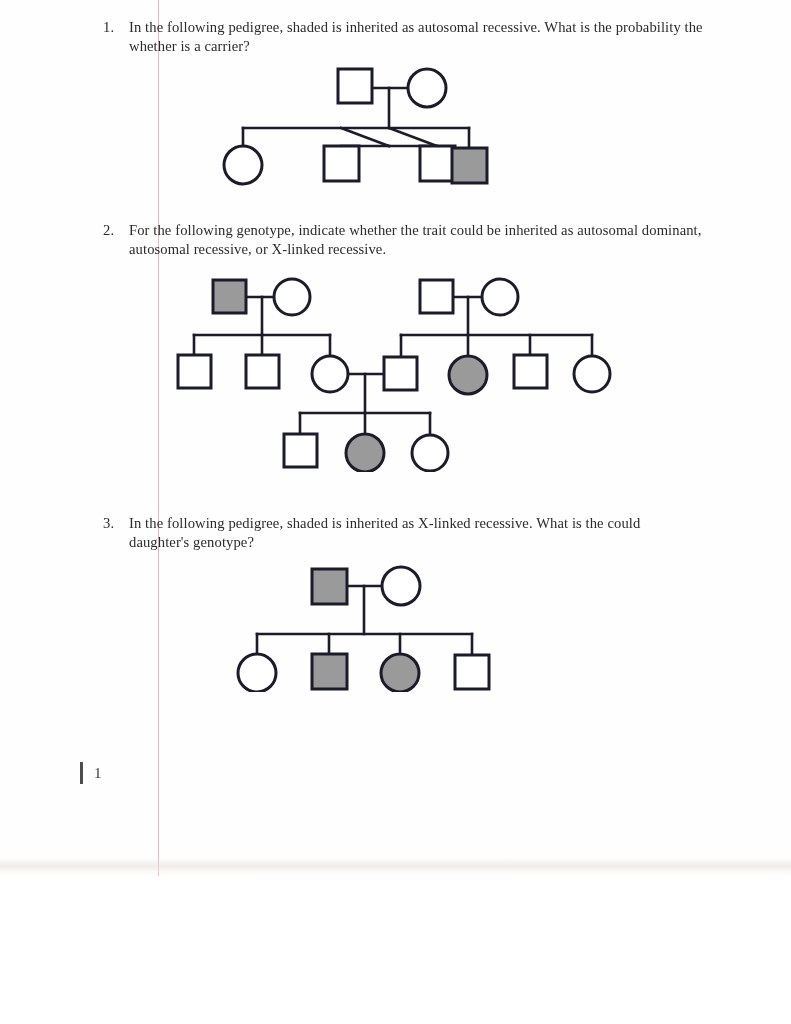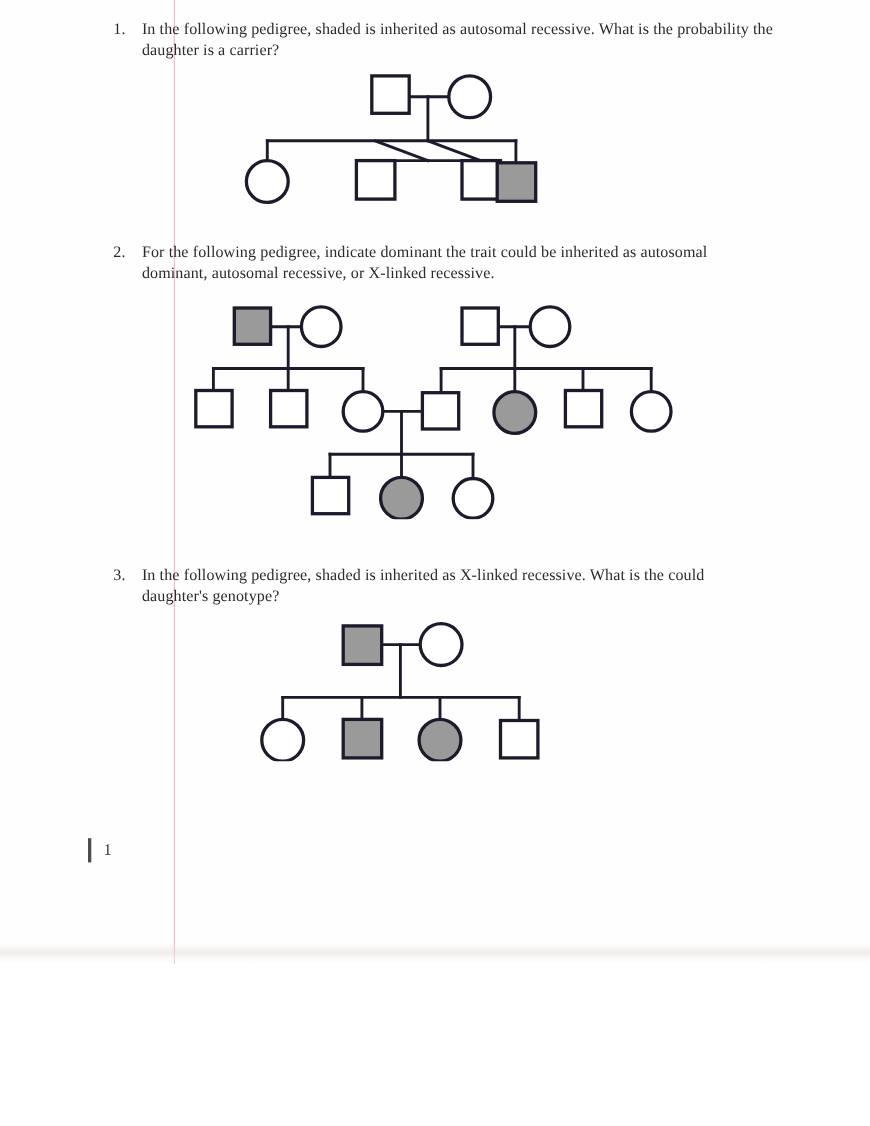--- a/index.html
+++ b/index.html
@@ -102,21 +102,21 @@
 </head>
 <body>
 
 <div id="page">
   <div id="sheet">
 
     <div id="margin-line"></div>
 
     <div class="question" id="q1">
       <span class="q-num">1.</span>
-      <span class="q-text">In the following pedigree, shaded is inherited as autosomal recessive. What is the probability the daughter is a carrier?</span>
+      <span class="q-text">In the following pedigree, shaded is inherited as autosomal recessive. What is the probability the whether is a carrier?</span>
     </div>
 
     <div class="pedigree" id="ped1" style="left:215px; top:62px;">
       <svg width="300" height="130" viewBox="0 0 300 130">
         <g fill="none" stroke="#1b1b2b" stroke-width="2.6" stroke-linecap="square">
 
           <line x1="155" y1="26" x2="194" y2="26"></line>
 
           <line x1="174" y1="26" x2="174" y2="66"></line>
 
@@ -137,21 +137,21 @@
 
         <circle cx="28" cy="103" r="19" fill="#ffffff" stroke="#1b1b2b" stroke-width="3"></circle>
         <rect x="109" y="84" width="35" height="35" fill="#ffffff" stroke="#1b1b2b" stroke-width="3"></rect>
         <rect x="205" y="84" width="35" height="35" fill="#ffffff" stroke="#1b1b2b" stroke-width="3"></rect>
         <rect x="237" y="86" width="35" height="35" fill="#9a9a9a" stroke="#1b1b2b" stroke-width="3"></rect>
       </svg>
     </div>
 
     <div class="question" id="q2">
       <span class="q-num">2.</span>
-      <span class="q-text">For the following pedigree, indicate dominant the trait could be inherited as autosomal dominant, autosomal recessive, or X-linked recessive.</span>
+      <span class="q-text">For the following genotype, indicate whether the trait could be inherited as autosomal dominant, autosomal recessive, or X-linked recessive.</span>
     </div>
 
     <div class="pedigree" id="ped2" style="left:172px; top:272px;">
       <svg width="470" height="200" viewBox="0 0 470 200">
         <g fill="none" stroke="#1b1b2b" stroke-width="2.6" stroke-linecap="square">
 
           <line x1="72" y1="25" x2="103" y2="25"></line>
           <line x1="90" y1="25" x2="90" y2="63"></line>
           <line x1="22" y1="63" x2="158" y2="63"></line>
           <line x1="22" y1="63" x2="22" y2="83"></line>

